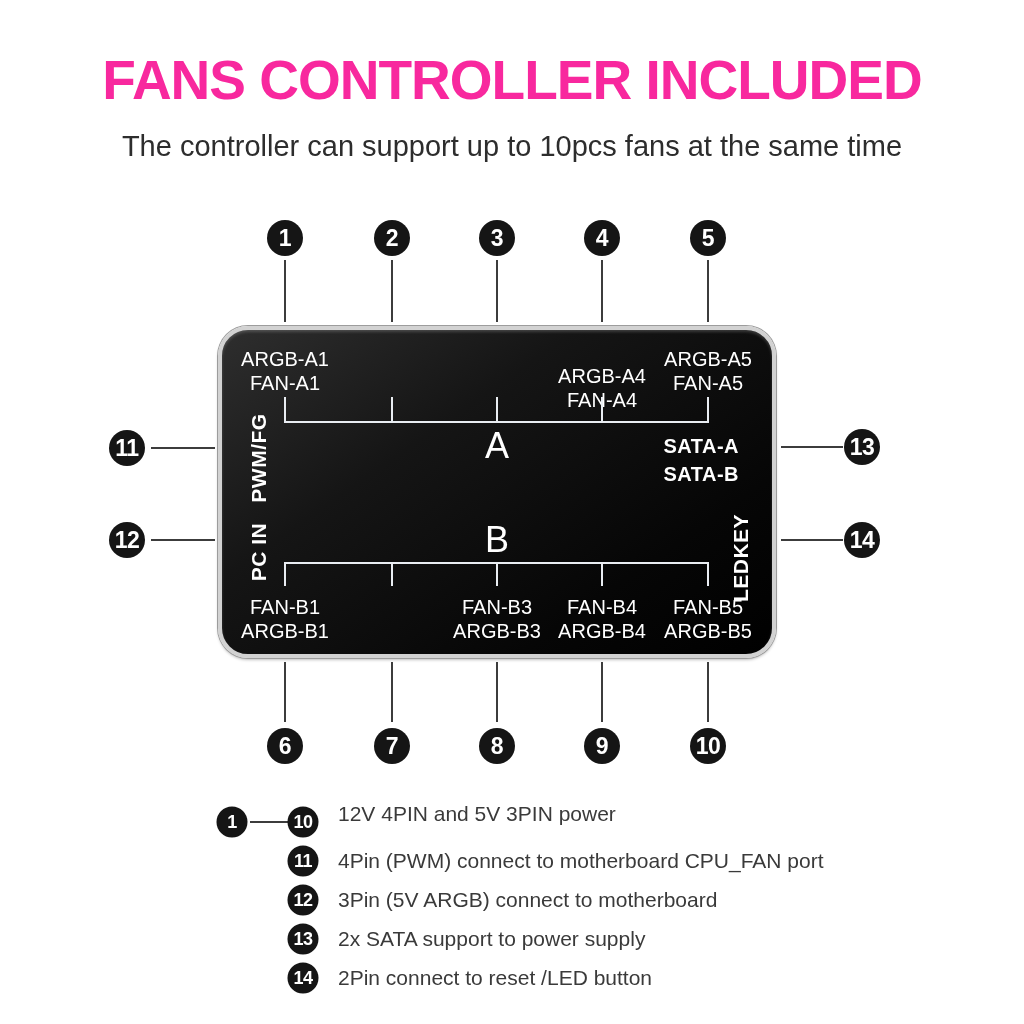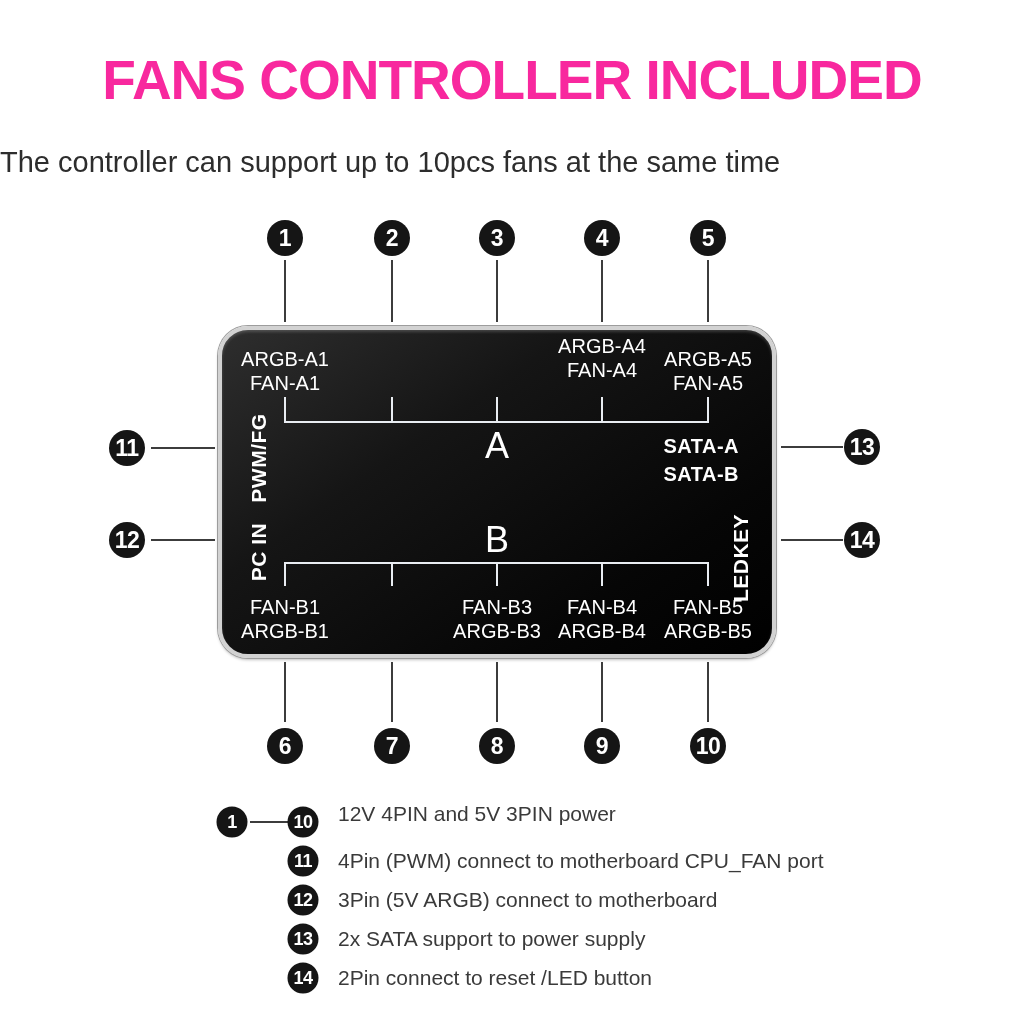--- a/index.html
+++ b/index.html
@@ -1,21 +1,21 @@
 <!DOCTYPE html>
 <html><head>
 <meta charset="utf-8">
 <style>
   html,body{margin:0;padding:0;background:#fff;}
   .canvas{position:relative;width:1024px;height:1024px;background:#ffffff;
           font-family:"Liberation Sans",sans-serif;overflow:hidden;}
 
   .title{position:absolute;top:52px;left:0;width:100%;text-align:center;
          font-weight:900;font-size:55px;letter-spacing:-1px;line-height:1.05;}
-  .subtitle{position:absolute;top:146px;left:0;width:100%;
+  .subtitle{position:absolute;top:130px;left:0;width:100%;text-align:center;
             font-size:29px;color:#2d2d2d;}
 
   .badge{position:absolute;background:#151515;color:#fff;border-radius:50%;
          display:flex;align-items:center;justify-content:center;font-weight:bold;
          transform:translate(-50%,-50%);letter-spacing:-0.5px;}
   .badge.big{width:36px;height:36px;font-size:23px;}
   .badge.small{width:31px;height:31px;font-size:18px;}
 
   .vline{position:absolute;width:2px;background:#3c3c3c;transform:translateX(-1px);}
   .hline{position:absolute;height:2px;background:#3c3c3c;transform:translateY(-1px);}
@@ -56,21 +56,21 @@
   <div class="vline" style="left:497px;top:260px;height:62px"></div>
   <div class="vline" style="left:602px;top:260px;height:62px"></div>
   <div class="vline" style="left:708px;top:260px;height:62px"></div>
 
   <div class="controller">
 
     <div class="port" style="left:63px;top:17px">
       <div>ARGB-A1</div>
       <div>FAN-A1</div>
     </div>
-    <div class="port" style="left:380px;top:4px">
+    <div class="port" style="left:380px;top:34px">
       <div>ARGB-A4</div>
       <div>FAN-A4</div>
     </div>
     <div class="port" style="left:486px;top:17px">
       <div>ARGB-A5</div>
       <div>FAN-A5</div>
     </div>
 
     <div class="bkt v" style="left:63px;top:67px;height:24px"></div>
     <div class="bkt v" style="left:170px;top:67px;height:24px"></div>

